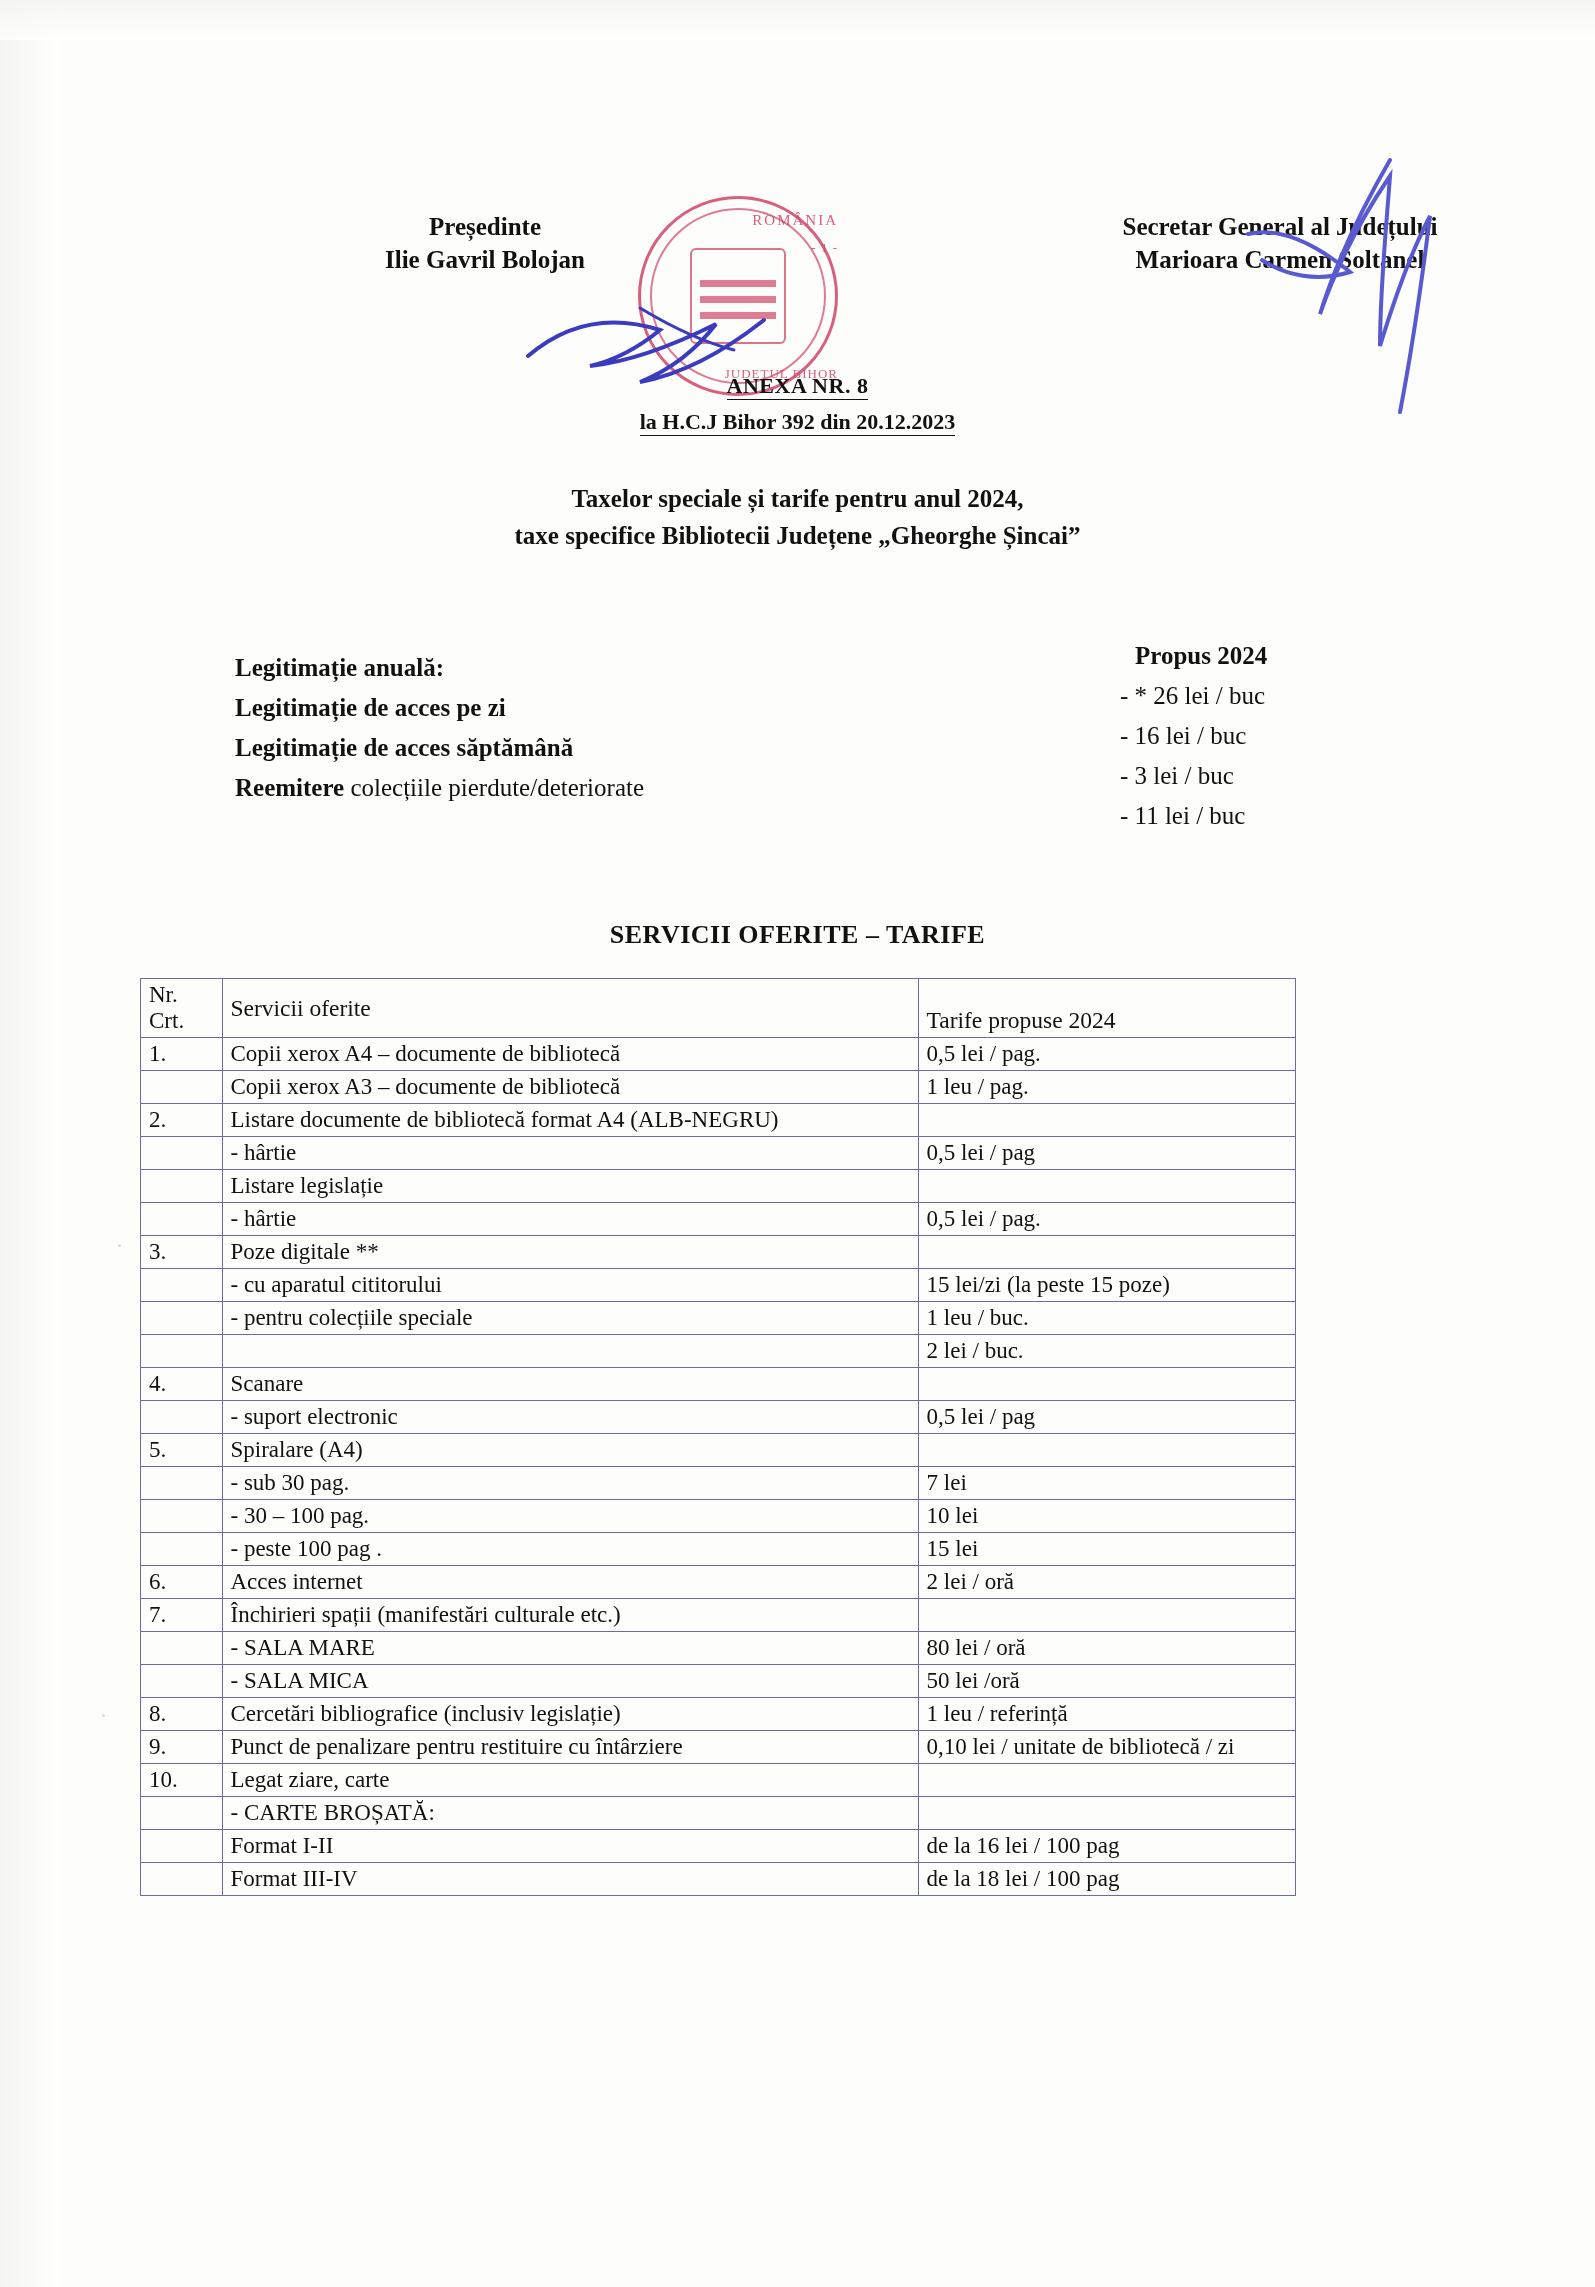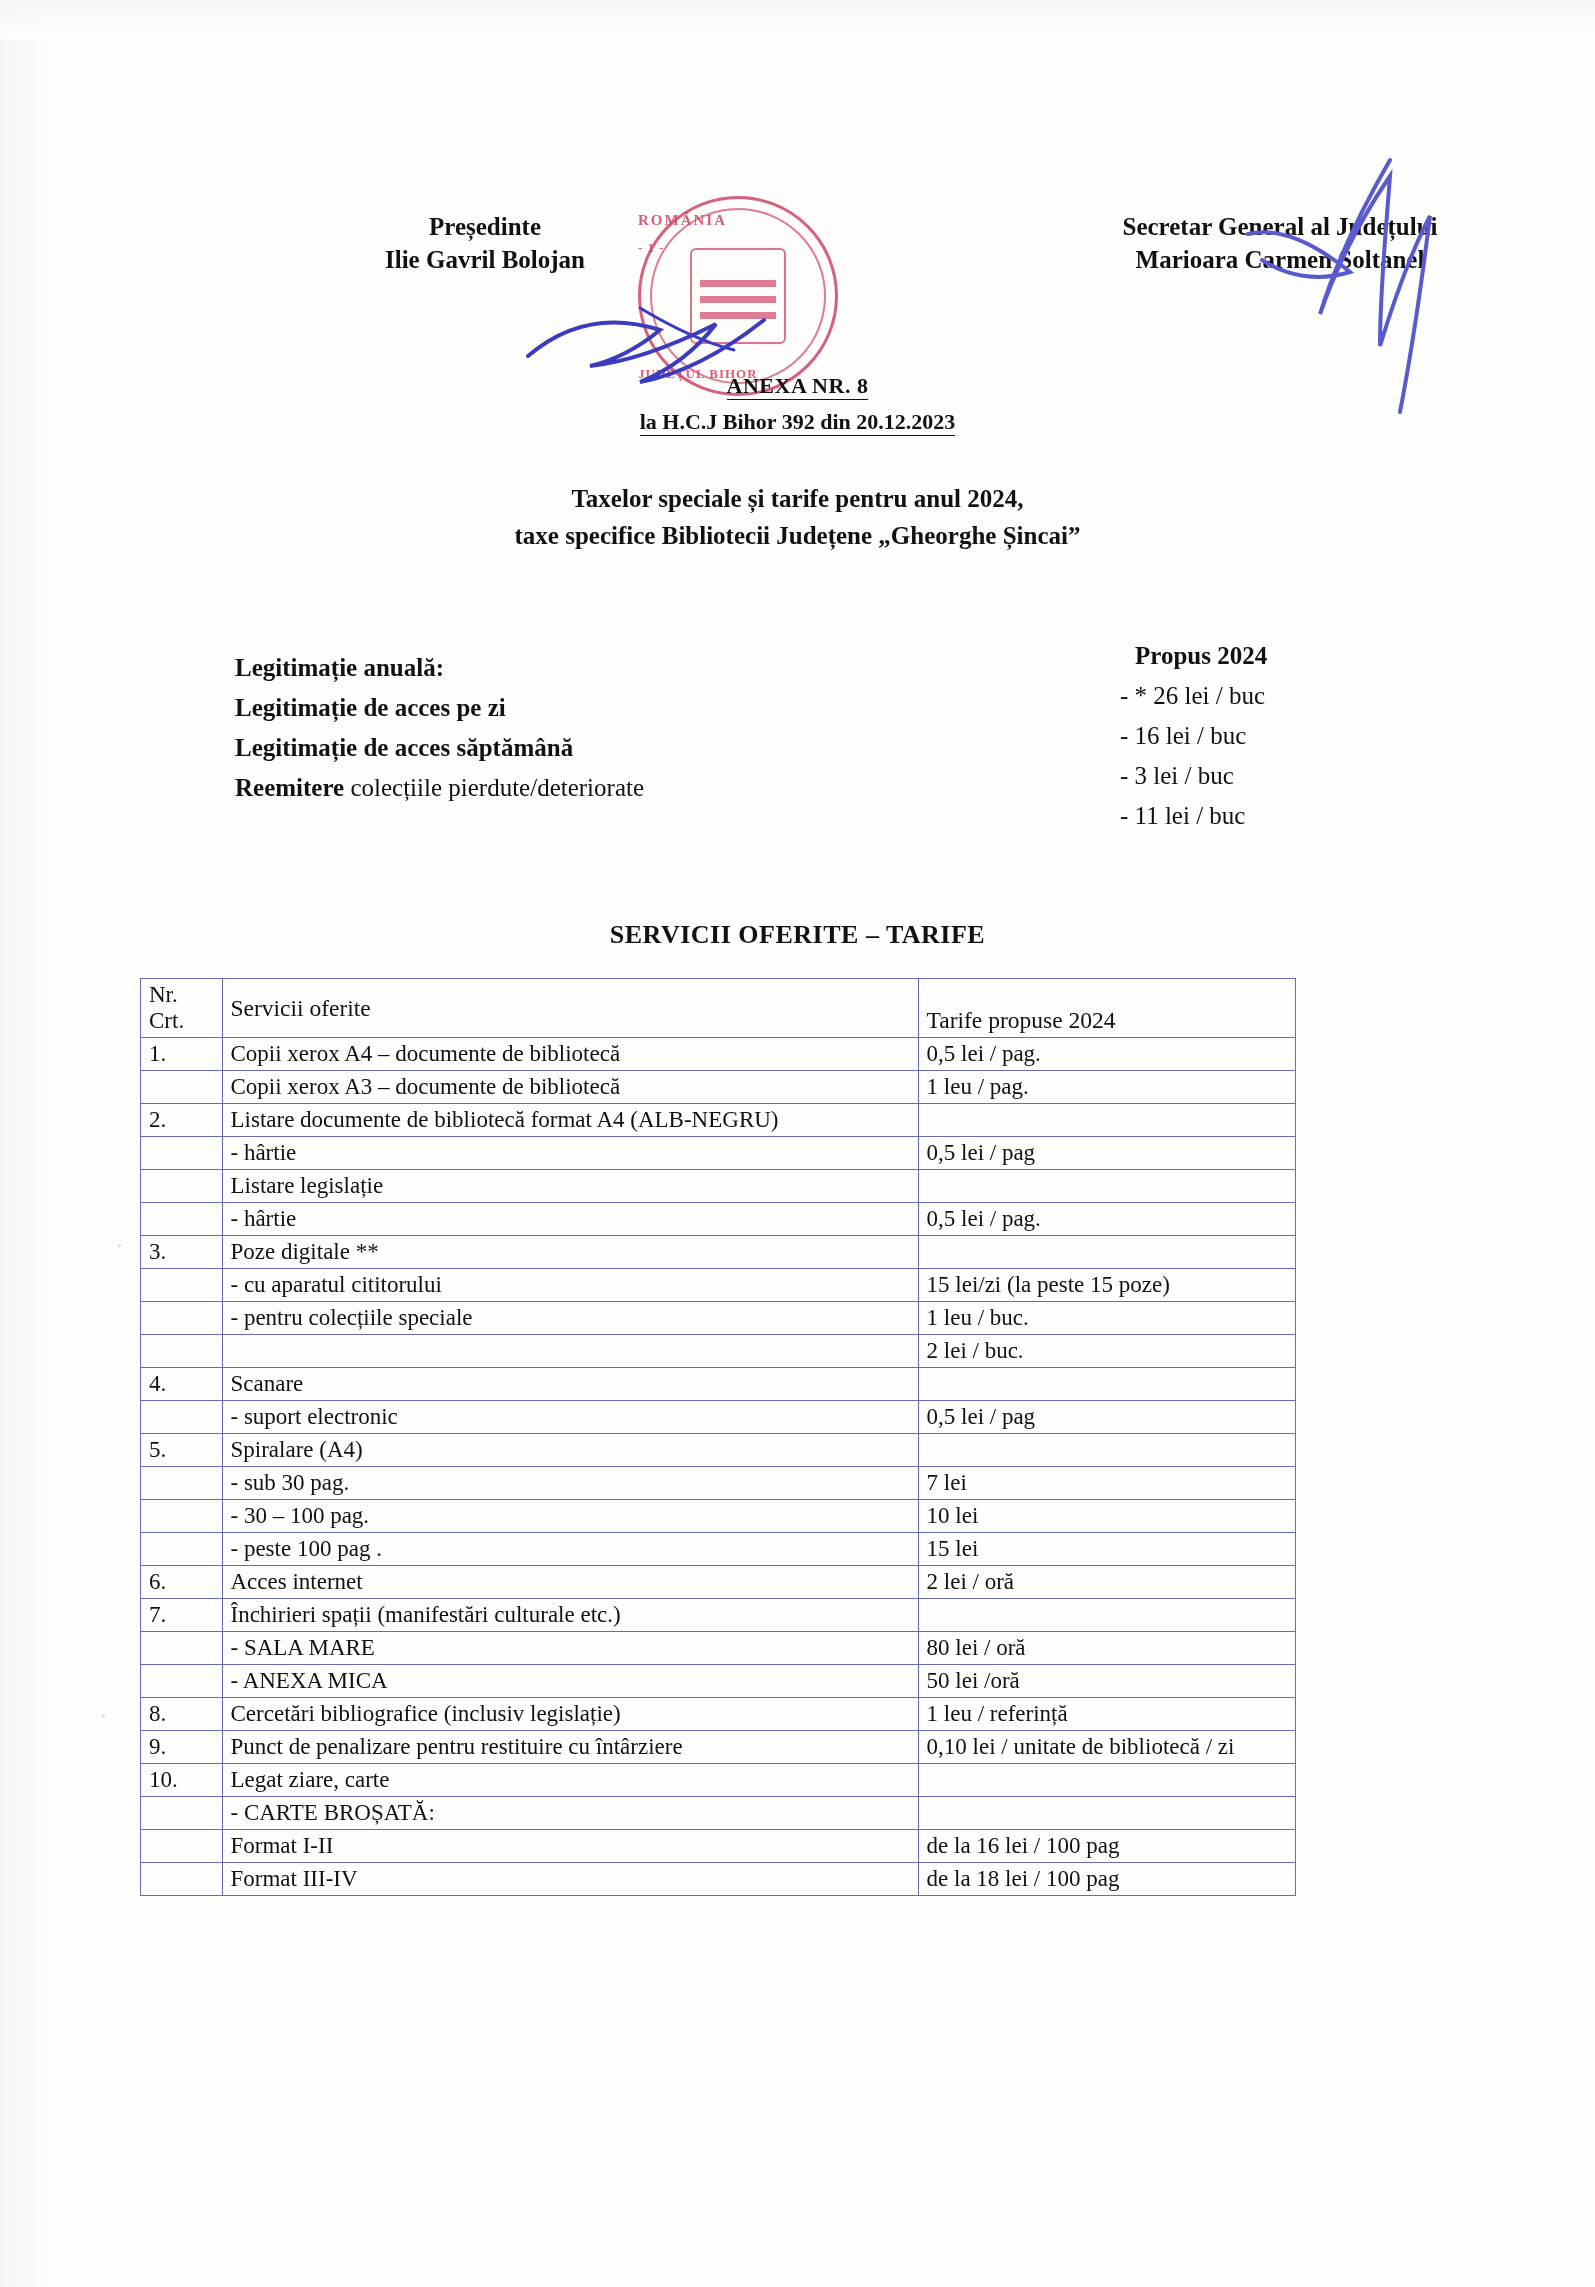--- a/index.html
+++ b/index.html
@@ -183,24 +183,24 @@
     opacity: .7;
   }
   .stamp .bar.b1 { top: 84px; }
   .stamp .bar.b2 { top: 100px; }
   .stamp .bar.b3 { top: 116px; }
   .stamp .txt-top,
   .stamp .txt-bottom,
   .stamp .txt-mid {
     position: absolute;
     width: 100%;
-    text-align: left;
+    text-align: right;
     color: #cf4466;
     font-size: 15px;
-    font-weight: bold;
+    font-weight: normal;
     letter-spacing: 2px;
     opacity: .85;
   }
   .stamp .txt-top { top: 16px; }
   .stamp .txt-mid { top: 44px; font-size: 13px; letter-spacing: 1px; }
   .stamp .txt-bottom { bottom: 14px; font-size: 13px; letter-spacing: 1px; }
 
   
   .sig {
     position: absolute;
@@ -390,21 +390,21 @@
           <td class="">Închirieri spații (manifestări culturale etc.)</td>
           <td class="tar"></td>
         </tr>
         <tr>
           <td class="nr"></td>
           <td class="srv-indent">- SALA MARE</td>
           <td class="tar">80 lei / oră</td>
         </tr>
         <tr>
           <td class="nr"></td>
-          <td class="srv-indent">- ANEXA MICA</td>
+          <td class="srv-indent">- SALA MICA</td>
           <td class="tar">50 lei /oră</td>
         </tr>
         <tr>
           <td class="nr">8.</td>
           <td class="">Cercetări bibliografice (inclusiv legislație)</td>
           <td class="tar">1 leu / referință</td>
         </tr>
         <tr>
           <td class="nr">9.</td>
           <td class="">Punct de penalizare pentru restituire cu întârziere</td>

